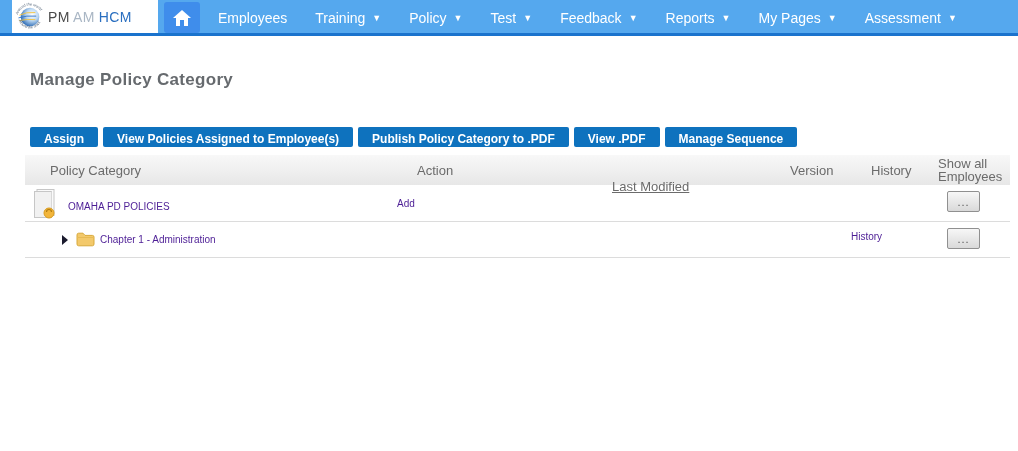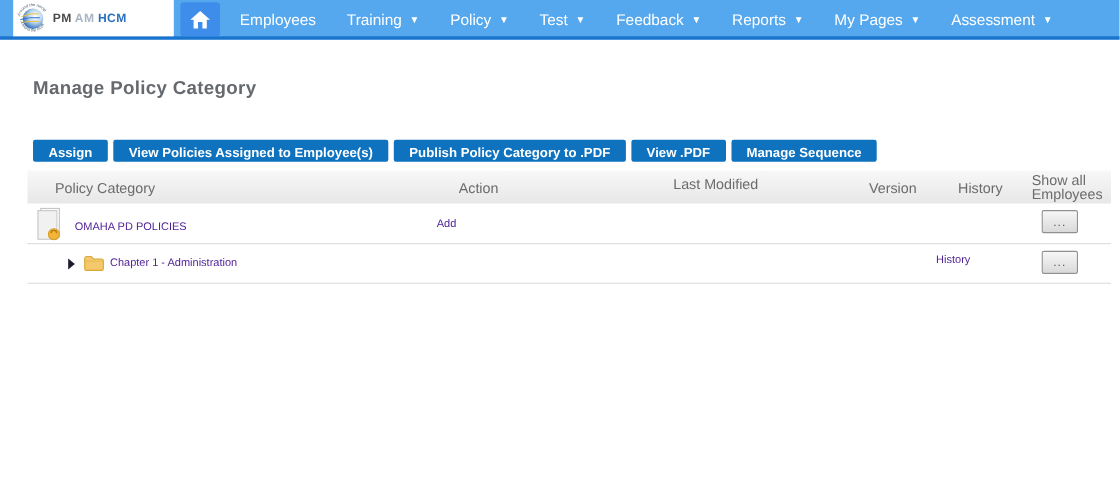--- a/index.html
+++ b/index.html
@@ -5,21 +5,21 @@
   * { margin:0; padding:0; box-sizing:border-box; }
   html,body { background:#fff; }
   body { font-family:"Liberation Sans", sans-serif; }
   .stage { position:relative; width:1018px; height:451px; background:#fff; overflow:hidden; }
 
   
   .navbar { position:absolute; top:0; left:0; width:1018px; height:36px;
             background:#55a8ee; border-bottom:3px solid #1a73cd; }
   .logo-panel { position:absolute; left:12px; top:0; width:146px; height:33px;
                 background:#fff; display:flex; align-items:center; padding-left:2px; }
-  .logo-text { font-size:11px; font-weight:bold; letter-spacing:.3px; margin-left:2px; white-space:nowrap; }
+  .logo-text { font-size:14px; font-weight:normal; letter-spacing:.3px; margin-left:2px; white-space:nowrap; }
   .logo-pm  { color:#4a4a4a; }
   .logo-am  { color:#a9b6c4; }
   .logo-hcm { color:#2a6fc0; }
   .home-btn { position:absolute; left:164px; top:2px; width:36px; height:31px;
               background:#3f8deb; border-radius:3px; display:flex; align-items:center;
               justify-content:center; cursor:pointer; }
   .nav-items { position:absolute; left:218px; top:0; height:36px;
                display:flex; align-items:center; gap:28px; }
   .nav-item { color:#ffffff; font-size:14px; white-space:nowrap; cursor:pointer;
               display:flex; align-items:center; }
@@ -35,21 +35,21 @@
             font-family:"Liberation Sans",sans-serif; font-size:12px; font-weight:bold;
             padding:5px 14px; height:20px; line-height:14px; cursor:pointer; white-space:nowrap; }
 
   
   .table { position:absolute; left:25px; top:155px; width:985px; }
   .thead { position:relative; height:30px;
            background:linear-gradient(#f8f8f8,#e7e7e7); }
   .th { position:absolute; font-size:13px; color:#6b6b6b; white-space:nowrap;margin-left:20px; }
   .th-policy   { left:5px;  top:8px; }
   .th-action   { left:372px; top:8px; }
-  .th-modified { left:567px; top:5px; }
+  .th-modified { left:567px; top:24px;text-decoration:underline; }
   .th-version  { left:745px; top:8px; }
   .th-history  { left:826px; top:8px; }
   .th-showall  { left:893px; top:2px; width:76px; line-height:13px; }
 
   .trow { position:relative; border-bottom:1px solid #dcdcdc; }
   .trow1 { height:37px; }
   .trow2 { height:36px; }
 
   .link { color:#4c1d95; font-size:10px; text-decoration:none; cursor:pointer; white-space:nowrap; }
   .pipe { color:#9a9a9a; font-size:13px; margin:0 6px; }

